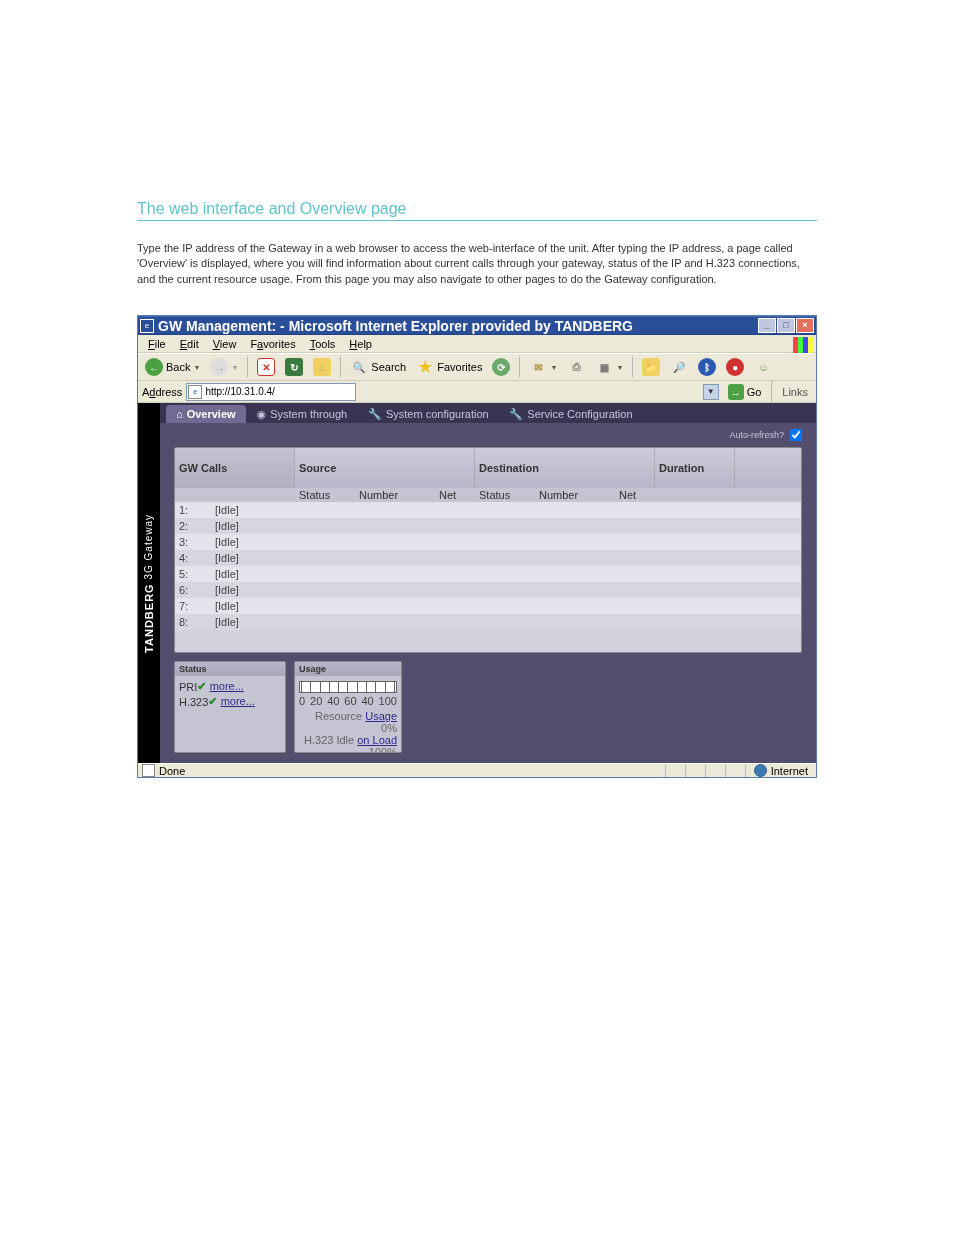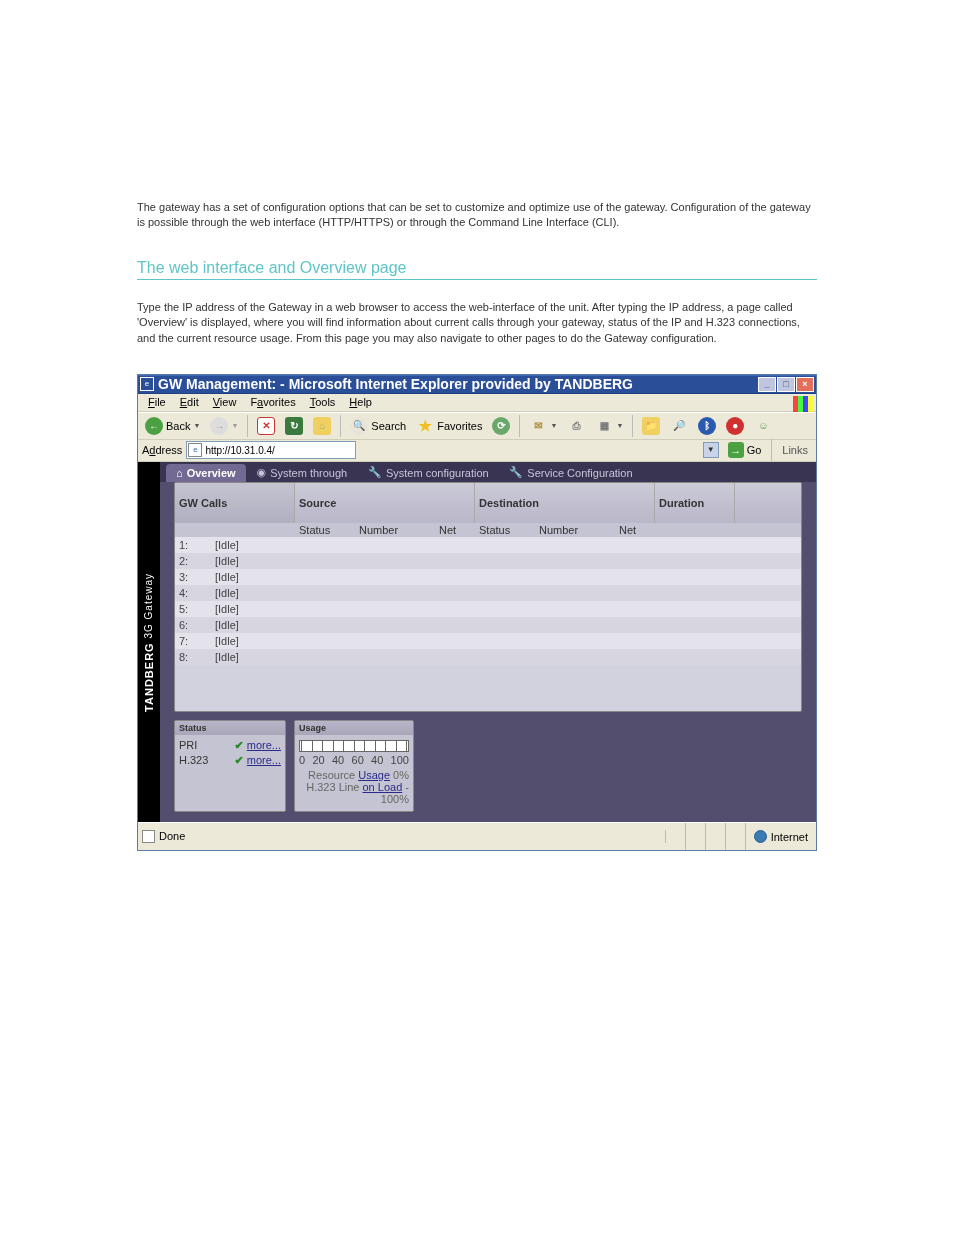--- a/index.html
+++ b/index.html
@@ -57,44 +57,43 @@
 .thead .dst{grid-column:6/9}
 .tsub{display:grid;grid-template-columns:36px 84px 60px 80px 40px 60px 80px 40px 80px;background:#c5c4d2;font-size:9px;color:#333}
 .tsub div{padding:1px 4px}
 .trow{display:grid;grid-template-columns:36px 84px 60px 80px 40px 60px 80px 40px 80px;font-size:9px;color:#444}
 .trow div{padding:2px 4px}
 .trow.odd{background:#e4e3ec}
 .trow.even{background:#d6d5e0}
 .bottom-panels{display:flex;gap:8px;margin:0 14px 10px 14px}
 .bp{background:#c5c4d2;border:1px solid #888;border-radius:2px;height:92px;overflow:hidden}
 .bp-status{width:112px}
-.bp-usage{width:120px}
+.bp-usage{width:108px}
 .bp-h{background:linear-gradient(180deg,#b8b6c8,#a8a6b8);font-size:9px;font-weight:700;padding:2px 4px;color:#333}
 .bp-body{padding:3px 4px;font-size:9px;color:#333}
-.bp-body .row{display:flex;justify-content:space-between;align-items:center;padding:1px 0}
+.bp-body .row{display:flex;align-items:center;padding:1px 0}
 .chk{color:#2a8a2a;font-weight:700}
 .mlink{color:#2a2a8a;text-decoration:underline;cursor:pointer}
 .gauge{height:12px;background:#fff;border:1px solid #666;position:relative;margin:2px 0}
 .gauge-ticks{position:absolute;inset:0;display:flex;justify-content:space-between;padding:0 1px}
 .gauge-ticks span{width:1px;height:100%;background:#666}
 .gauge-lbl{display:flex;justify-content:space-between;font-size:7px;color:#444;margin-bottom:3px}
 .ru{font-size:8px;text-align:right;color:#666}
 .ru a{color:#2a2a8a;text-decoration:underline}
-.statusbar{height:28px;background:#ece9d8;display:flex;align-items:center;border-top:1px solid #fff}
+.statusbar{height:14px;background:#ece9d8;display:flex;align-items:center;border-top:1px solid #fff}
 .sb-left{flex:1;padding:0 4px;display:flex;align-items:center;gap:4px;border-right:1px solid #bbb}
 .sb-seg{width:20px;height:100%;border-right:1px solid #bbb}
 .sb-right{padding:0 8px;display:flex;align-items:flex-end;gap:4px}
 .earth-i{width:13px;height:13px;background:#3a7ab0;border-radius:50%;border:1px solid #286090}
 .page-icon{width:13px;height:13px;border:1px solid #888;background:#fff;position:relative}
 </style>
 </head>
 <body>
 
 <div class="page">
-  <div class="sec-body">The gateway has a set of configuration options that can be set to customize and optimize use of the gateway. Configuration of the gateway is possible through the web interface (HTTP/HTTPS) or through the Command Line Interface (CLI).</div>
   <div class="sec-title">The web interface and Overview page</div>
   <div class="sec-body">Type the IP address of the Gateway in a web browser to access the web-interface of the unit. After typing the IP address, a page called 'Overview' is displayed, where you will find information about current calls through your gateway, status of the IP and H.323 connections, and the current resource usage. From this page you may also navigate to other pages to do the Gateway configuration.</div>
 
   <div class="ie-window">
     <div class="titlebar">
       <span class="tb-icon">e</span>
       <span class="tb-title">GW Management: - Microsoft Internet Explorer provided by TANDBERG</span>
       <div class="winbtns">
         <div class="winbtn">_</div>
         <div class="winbtn">□</div>
@@ -204,20 +203,24 @@
               <span>System through</span>
             </div>
           <div class="tab">
               <span>🔧</span>
               <span>System configuration</span>
             </div>
           <div class="tab">
               <span>🔧</span>
               <span>Service Configuration</span>
             </div>
+        </div>
+        <div class="autorow">
+          <span>Auto-refresh?</span>
+          <input type="checkbox" checked="" style="">
         </div>
         <div class="panel">
           <div class="thead">
             <div class="gwc">GW Calls</div>
             <div class="src">Source</div>
             <div class="dst">Destination</div>
             <div>Duration</div>
           </div>
           <div class="tsub">
             <div></div>
@@ -355,21 +358,21 @@
               </div>
               <div class="gauge-lbl">
                 <span>0</span>
                 <span>20</span>
                 <span>40</span>
                 <span>60</span>
                 <span>40</span>
                 <span>100</span>
               </div>
               <div class="ru"><span>Resource </span><a>Usage</a><span> 0%</span></div>
-              <div class="ru"><span>H.323 Line </span><a>on Load</a><span> - 100%</span></div>
+              <div class="ru"><span>H.323 Idle </span><a>on Load</a><span> - 100%</span></div>
             </div>
           </div>
         </div>
       </div>
     </div>
 
     <div class="statusbar">
       <div class="sb-left">
           <span class="page-icon"></span>
           <span>Done</span>

